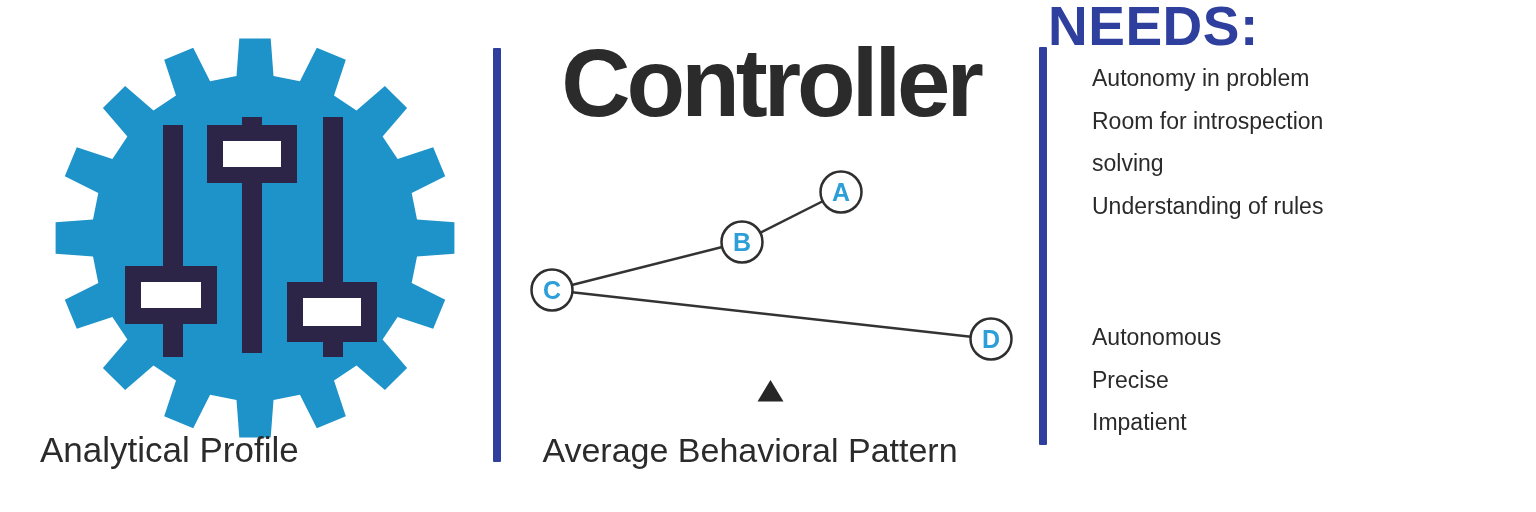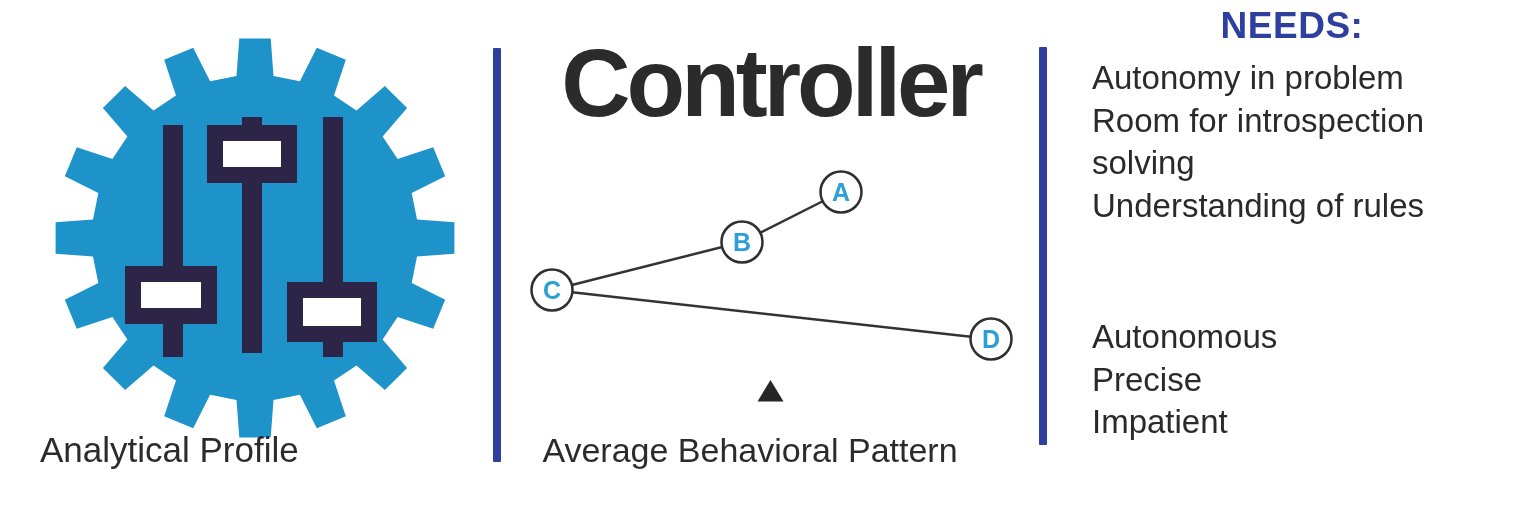--- a/index.html
+++ b/index.html
@@ -76,33 +76,32 @@
     position: absolute;
     left: 1048px;
     top: 0;
     width: 488px;
     height: 512px;
   }
   .blue-heading {
     position: absolute;
     left: 0;
     width: 100%;
-    text-align: center;
-    font-size: 37px;
+    font-size: 55px;
     font-weight: 700;
     color: #2e3f9e;
     line-height: 52px;
     letter-spacing: 0.5px;
   }
   .needs-heading { top: 0; }
   .behaviors-heading { top: 270px; }
   .text-list {
     position: absolute;
     left: 44px;
-    font-size: 33px;
+    font-size: 23px;
     line-height: 42.5px;
     color: #2a2a2a;
     white-space: nowrap;
   }
   .needs-list { top: 57px; }
   .behaviors-list { top: 316px; }
 
   
   .pattern-line { stroke: #333333; stroke-width: 2.5; fill: none; }
   .node-circle  { fill: #ffffff; stroke: #2f2f2f; stroke-width: 2.5; }

